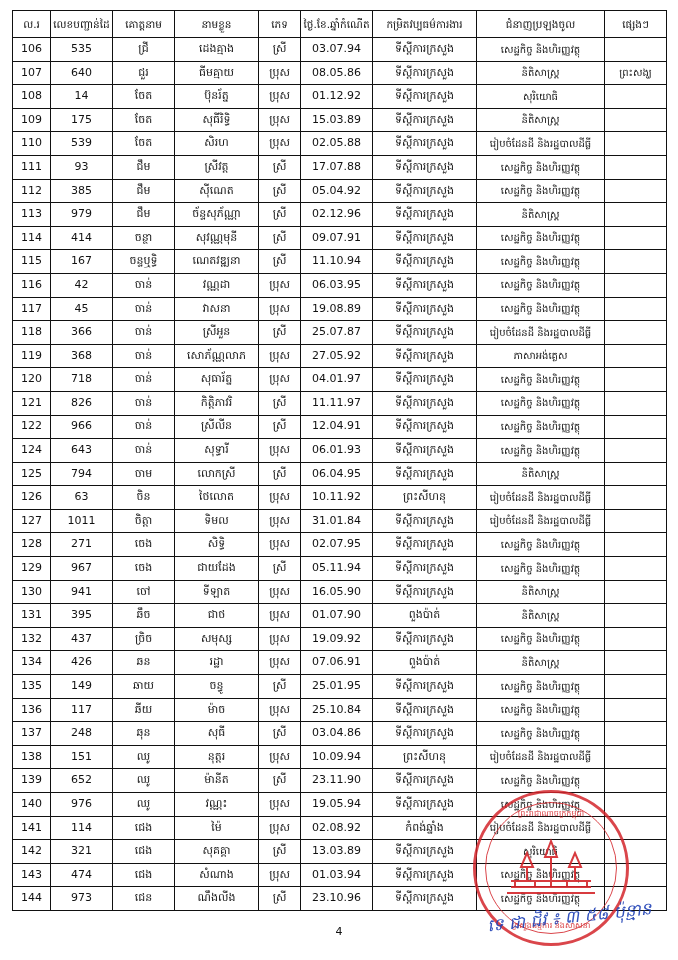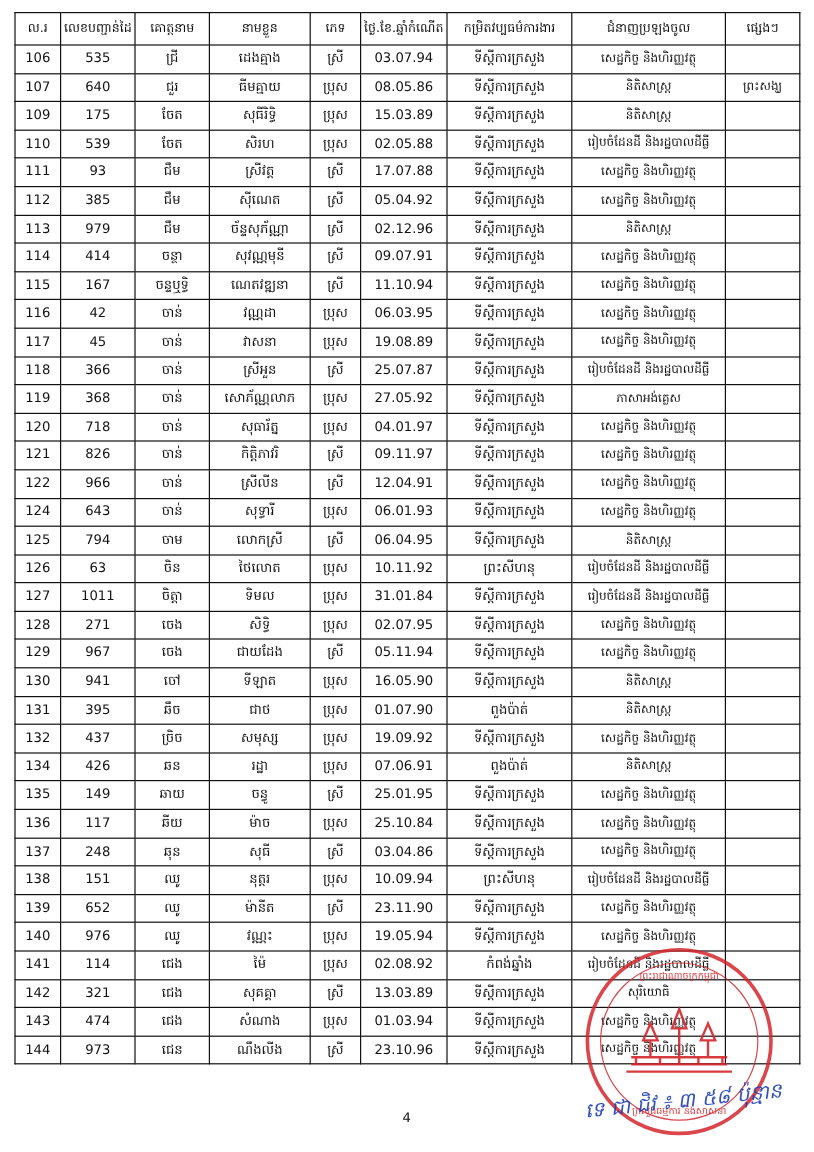--- a/index.html
+++ b/index.html
@@ -65,21 +65,21 @@
     right: 0;
     bottom: 22px;
     text-align: center;
     font-size: 11px;
     color: #111;
   }
 
   
   .seal {
     position: absolute;
-    left: 488px;
+    left: 473px;
     top: 790px;
     width: 156px;
     height: 156px;
     pointer-events: none;
     text-decoration: underline;
   }
   .seal .ring {
     position: absolute;
     inset: 0;
     border: 3px solid #d4262b;
@@ -175,20 +175,31 @@
           <td class="num">640</td>
           <td class="khm">ជួរ</td>
           <td class="khm">ធីមគ្មាយ</td>
           <td class="khm">ប្រុស</td>
           <td class="num">08.05.86</td>
           <td class="khm">ទីស្តីការក្រសួង</td>
           <td class="small">និតិសាស្ត្រ</td>
           <td class="small">ព្រះសង្ឃ</td>
         </tr>
         <tr>
+          <td class="num">108</td>
+          <td class="num">14</td>
+          <td class="khm">ចែត</td>
+          <td class="khm">ប៊ុនរ័ត្ន</td>
+          <td class="khm">ប្រុស</td>
+          <td class="num">01.12.92</td>
+          <td class="khm">ទីស្តីការក្រសួង</td>
+          <td class="small">សុរិយោធិ</td>
+          <td class="small"></td>
+        </tr>
+        <tr>
           <td class="num">109</td>
           <td class="num">175</td>
           <td class="khm">ចែត</td>
           <td class="khm">សុធីរិទ្ធិ</td>
           <td class="khm">ប្រុស</td>
           <td class="num">15.03.89</td>
           <td class="khm">ទីស្តីការក្រសួង</td>
           <td class="small">និតិសាស្ត្រ</td>
           <td class="small"></td>
         </tr>
@@ -312,21 +323,21 @@
           <td class="khm">ទីស្តីការក្រសួង</td>
           <td class="small">សេដ្ឋកិច្ច និងហិរញ្ញវត្ថុ</td>
           <td class="small"></td>
         </tr>
         <tr>
           <td class="num">121</td>
           <td class="num">826</td>
           <td class="khm">ចាន់</td>
           <td class="khm">កិត្តិភាវរិ</td>
           <td class="khm">ស្រី</td>
-          <td class="num">09.11.97</td>
+          <td class="num">11.11.97</td>
           <td class="khm">ទីស្តីការក្រសួង</td>
           <td class="small">សេដ្ឋកិច្ច និងហិរញ្ញវត្ថុ</td>
           <td class="small"></td>
         </tr>
         <tr>
           <td class="num">122</td>
           <td class="num">966</td>
           <td class="khm">ចាន់</td>
           <td class="khm">ស្រីលីន</td>
           <td class="khm">ស្រី</td>

